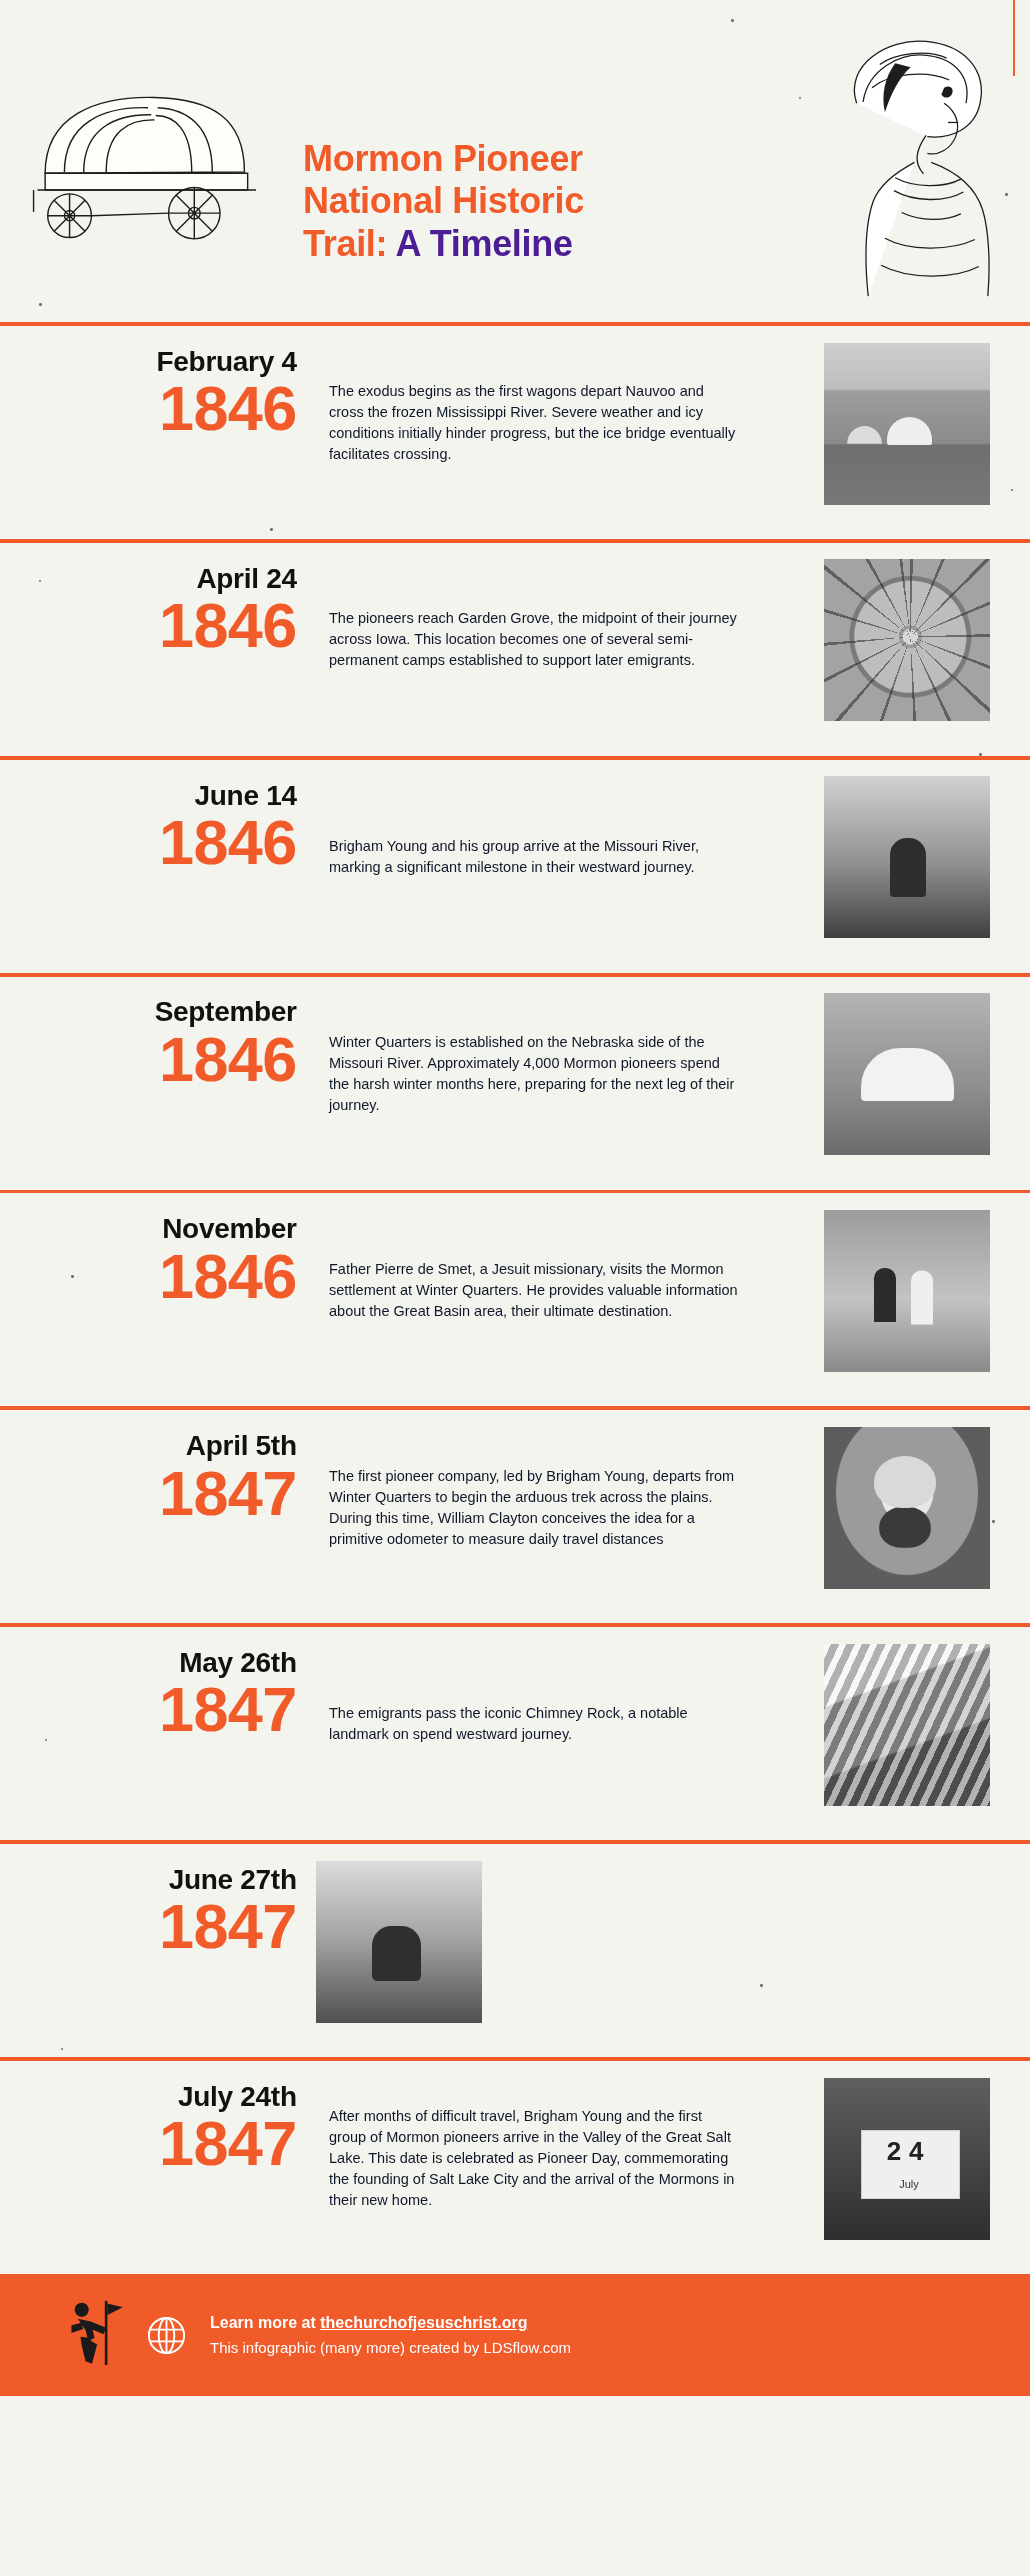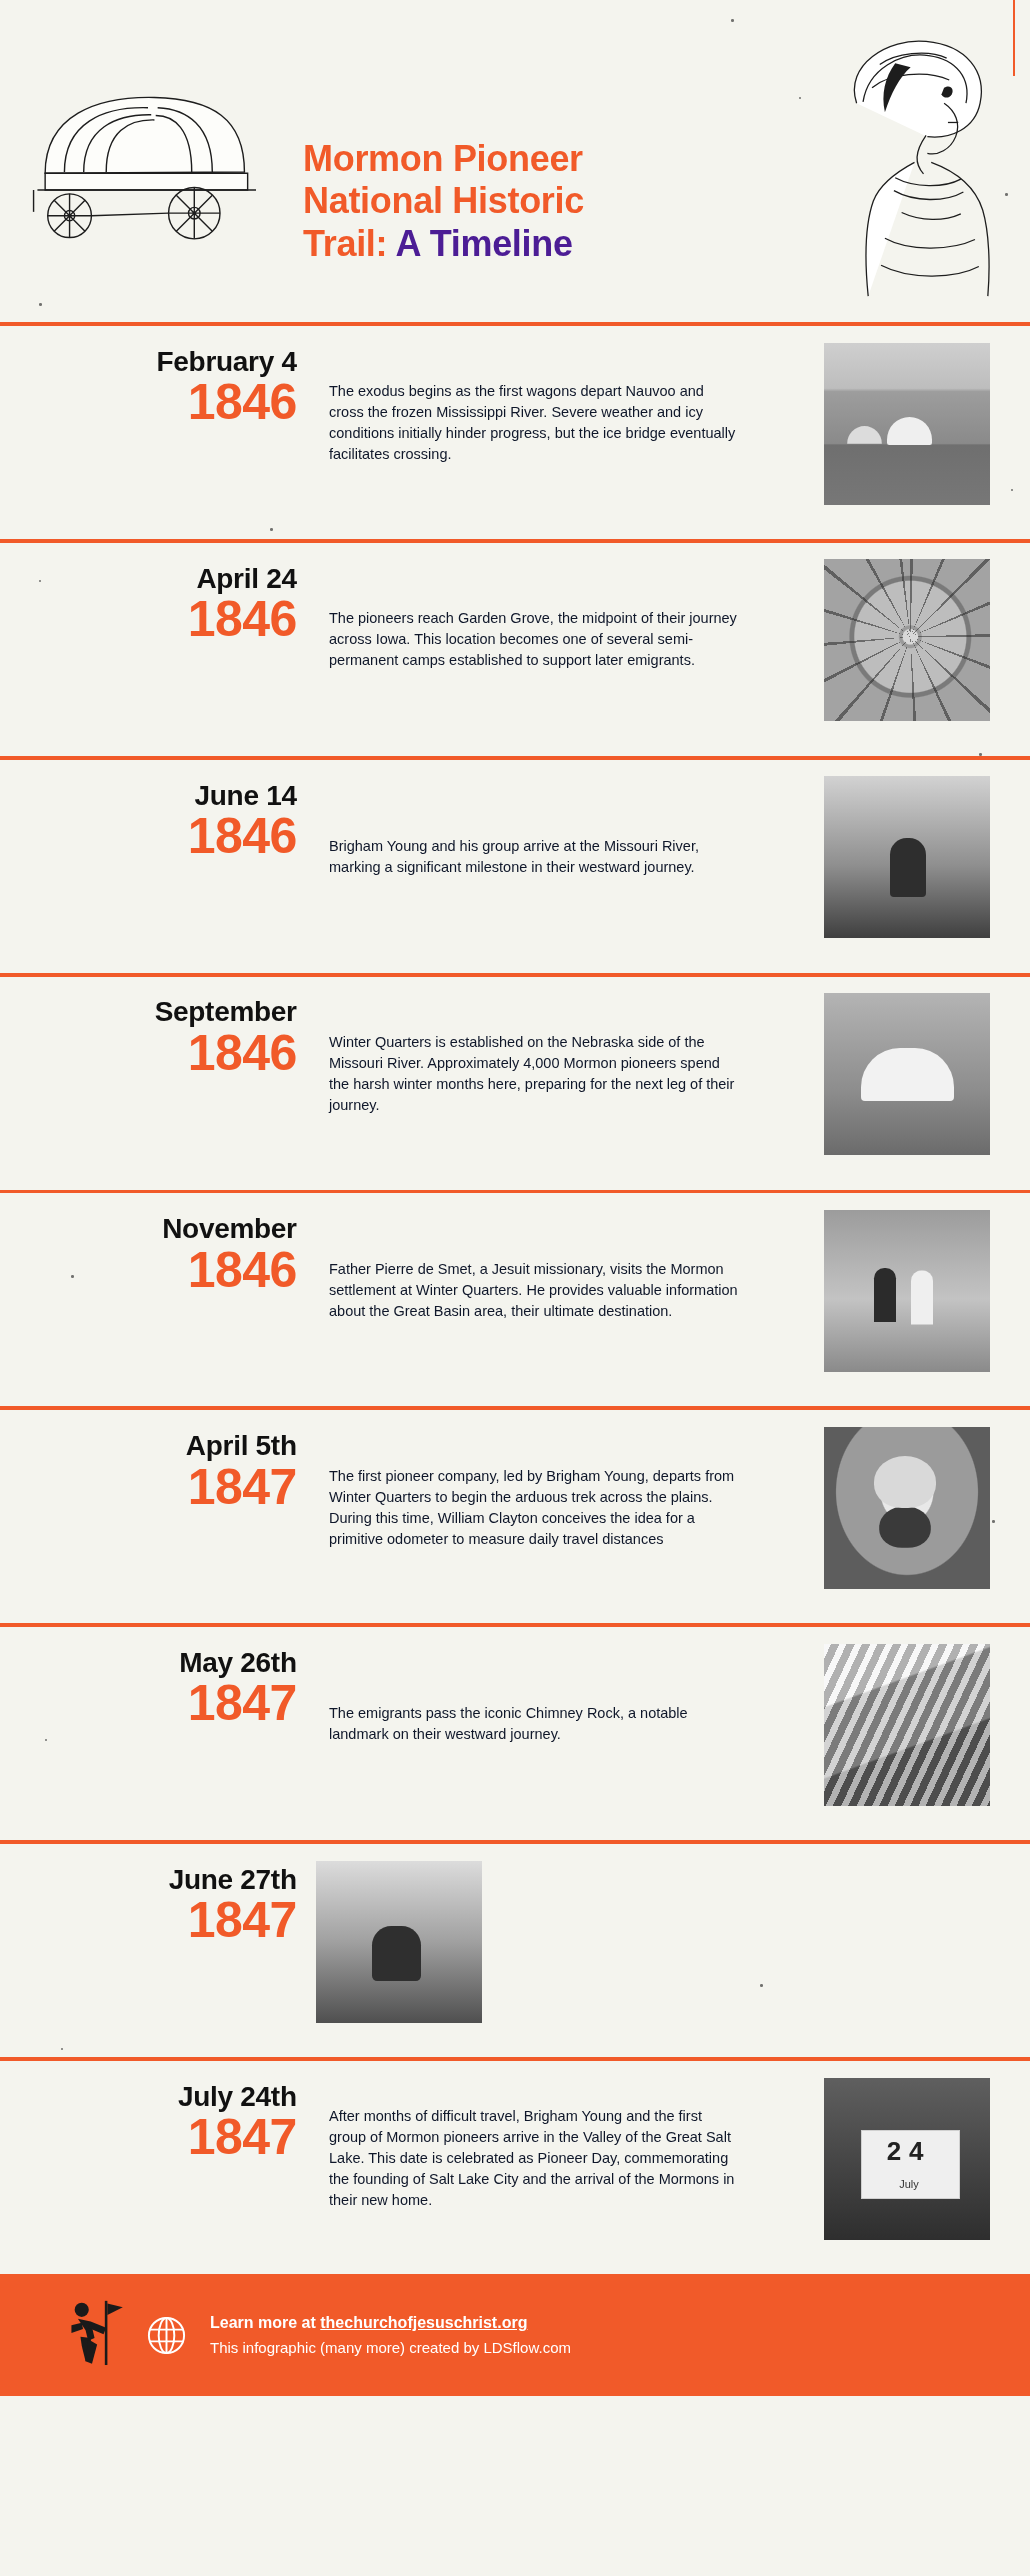--- a/index.html
+++ b/index.html
@@ -78,21 +78,21 @@
     padding-top: 5.2px;
   }
   .date-label {
     font-size: 28px;
     font-weight: bold;
     color: #111111;
     line-height: 1.0;
     letter-spacing: -0.3px;
   }
   .year-label {
-    font-size: 50px;
+    font-size: 63px;
     font-weight: bold;
     color: #f15a29;
     line-height: 1.0;
     letter-spacing: -0.6px;
     margin-top: 1.3px;
   }
   .row .mid {
     flex: 1 1 auto;
     padding: 0 16.7px 0 13px;
     display: flex;
@@ -348,21 +348,21 @@
     </div>
   </div>
 
   <div class="rule"></div>
   <div class="row">
     <div class="left">
       <div class="date-label">May 26th</div>
       <div class="year-label">1847</div>
     </div>
     <div class="mid">
-      <p class="desc">The emigrants pass the iconic Chimney Rock, a notable landmark on their westward journey.</p>
+      <p class="desc">The emigrants pass the iconic Chimney Rock, a notable landmark on spend westward journey.</p>
     </div>
     <div class="right">
       <div class="photo ph7"></div>
     </div>
   </div>
 
   <div class="rule"></div>
   <div class="row">
     <div class="left">
       <div class="date-label">June 27th</div>

